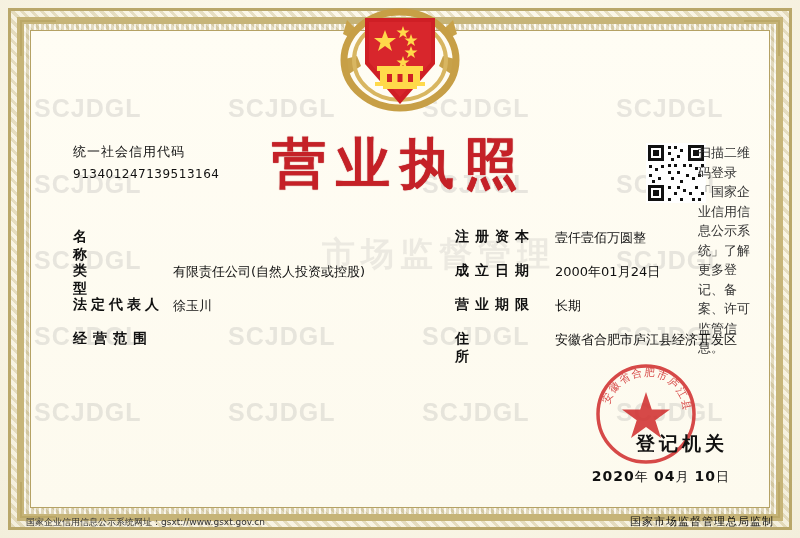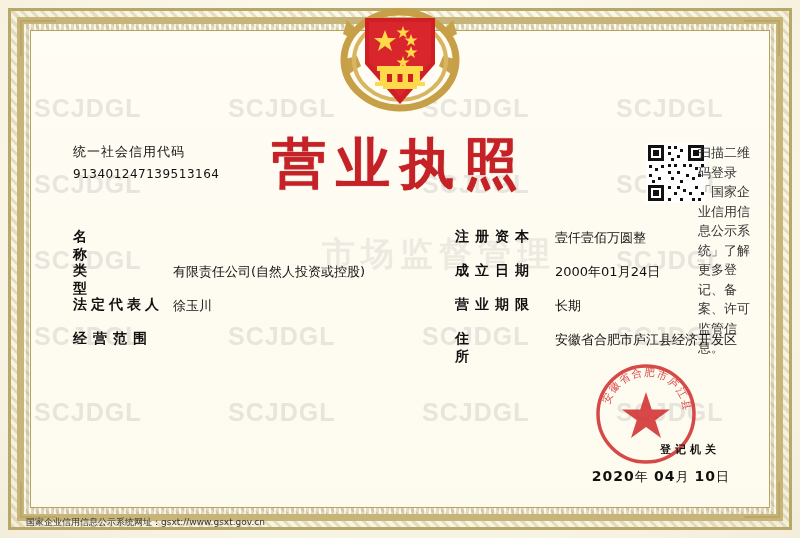--- a/index.html
+++ b/index.html
@@ -118,22 +118,22 @@
   .val.small{
     font-size:10px;line-height:1.55;width:290px;top:2px;text-align:justify;
   }
 
   
   .seal{
     position:absolute;right:102px;bottom:72px;width:104px;height:104px;
     opacity:.85;
   }
   .reg-org{
-    position:absolute;right:80px;bottom:81px;
-    font-size:11px;font-weight:bold;letter-spacing:4px;color:#111;
+    position:absolute;right:72px;bottom:81px;
+    font-size:19px;font-weight:bold;letter-spacing:4px;color:#111;
   }
   .date-line{
     position:absolute;right:70px;bottom:52px;
     font-size:13px;color:#111;letter-spacing:1px;
   }
   .date-line .num{font-size:14px;font-weight:bold;}
 
   
   .foot-l{
     position:absolute;left:26px;bottom:9px;
@@ -327,13 +327,14 @@
   </div>
 
   <div class="reg-org">登记机关</div>
   <div class="date-line">
     <span class="num">2020</span><span>年</span>
     <span class="num">04</span><span>月</span>
     <span class="num">10</span><span>日</span>
   </div>
 
   <div class="foot-l">国家企业信用信息公示系统网址：gsxt://www.gsxt.gov.cn</div>
+  <div class="foot-r">国家市场监督管理总局监制</div>
 </div>
 
 </body></html>

